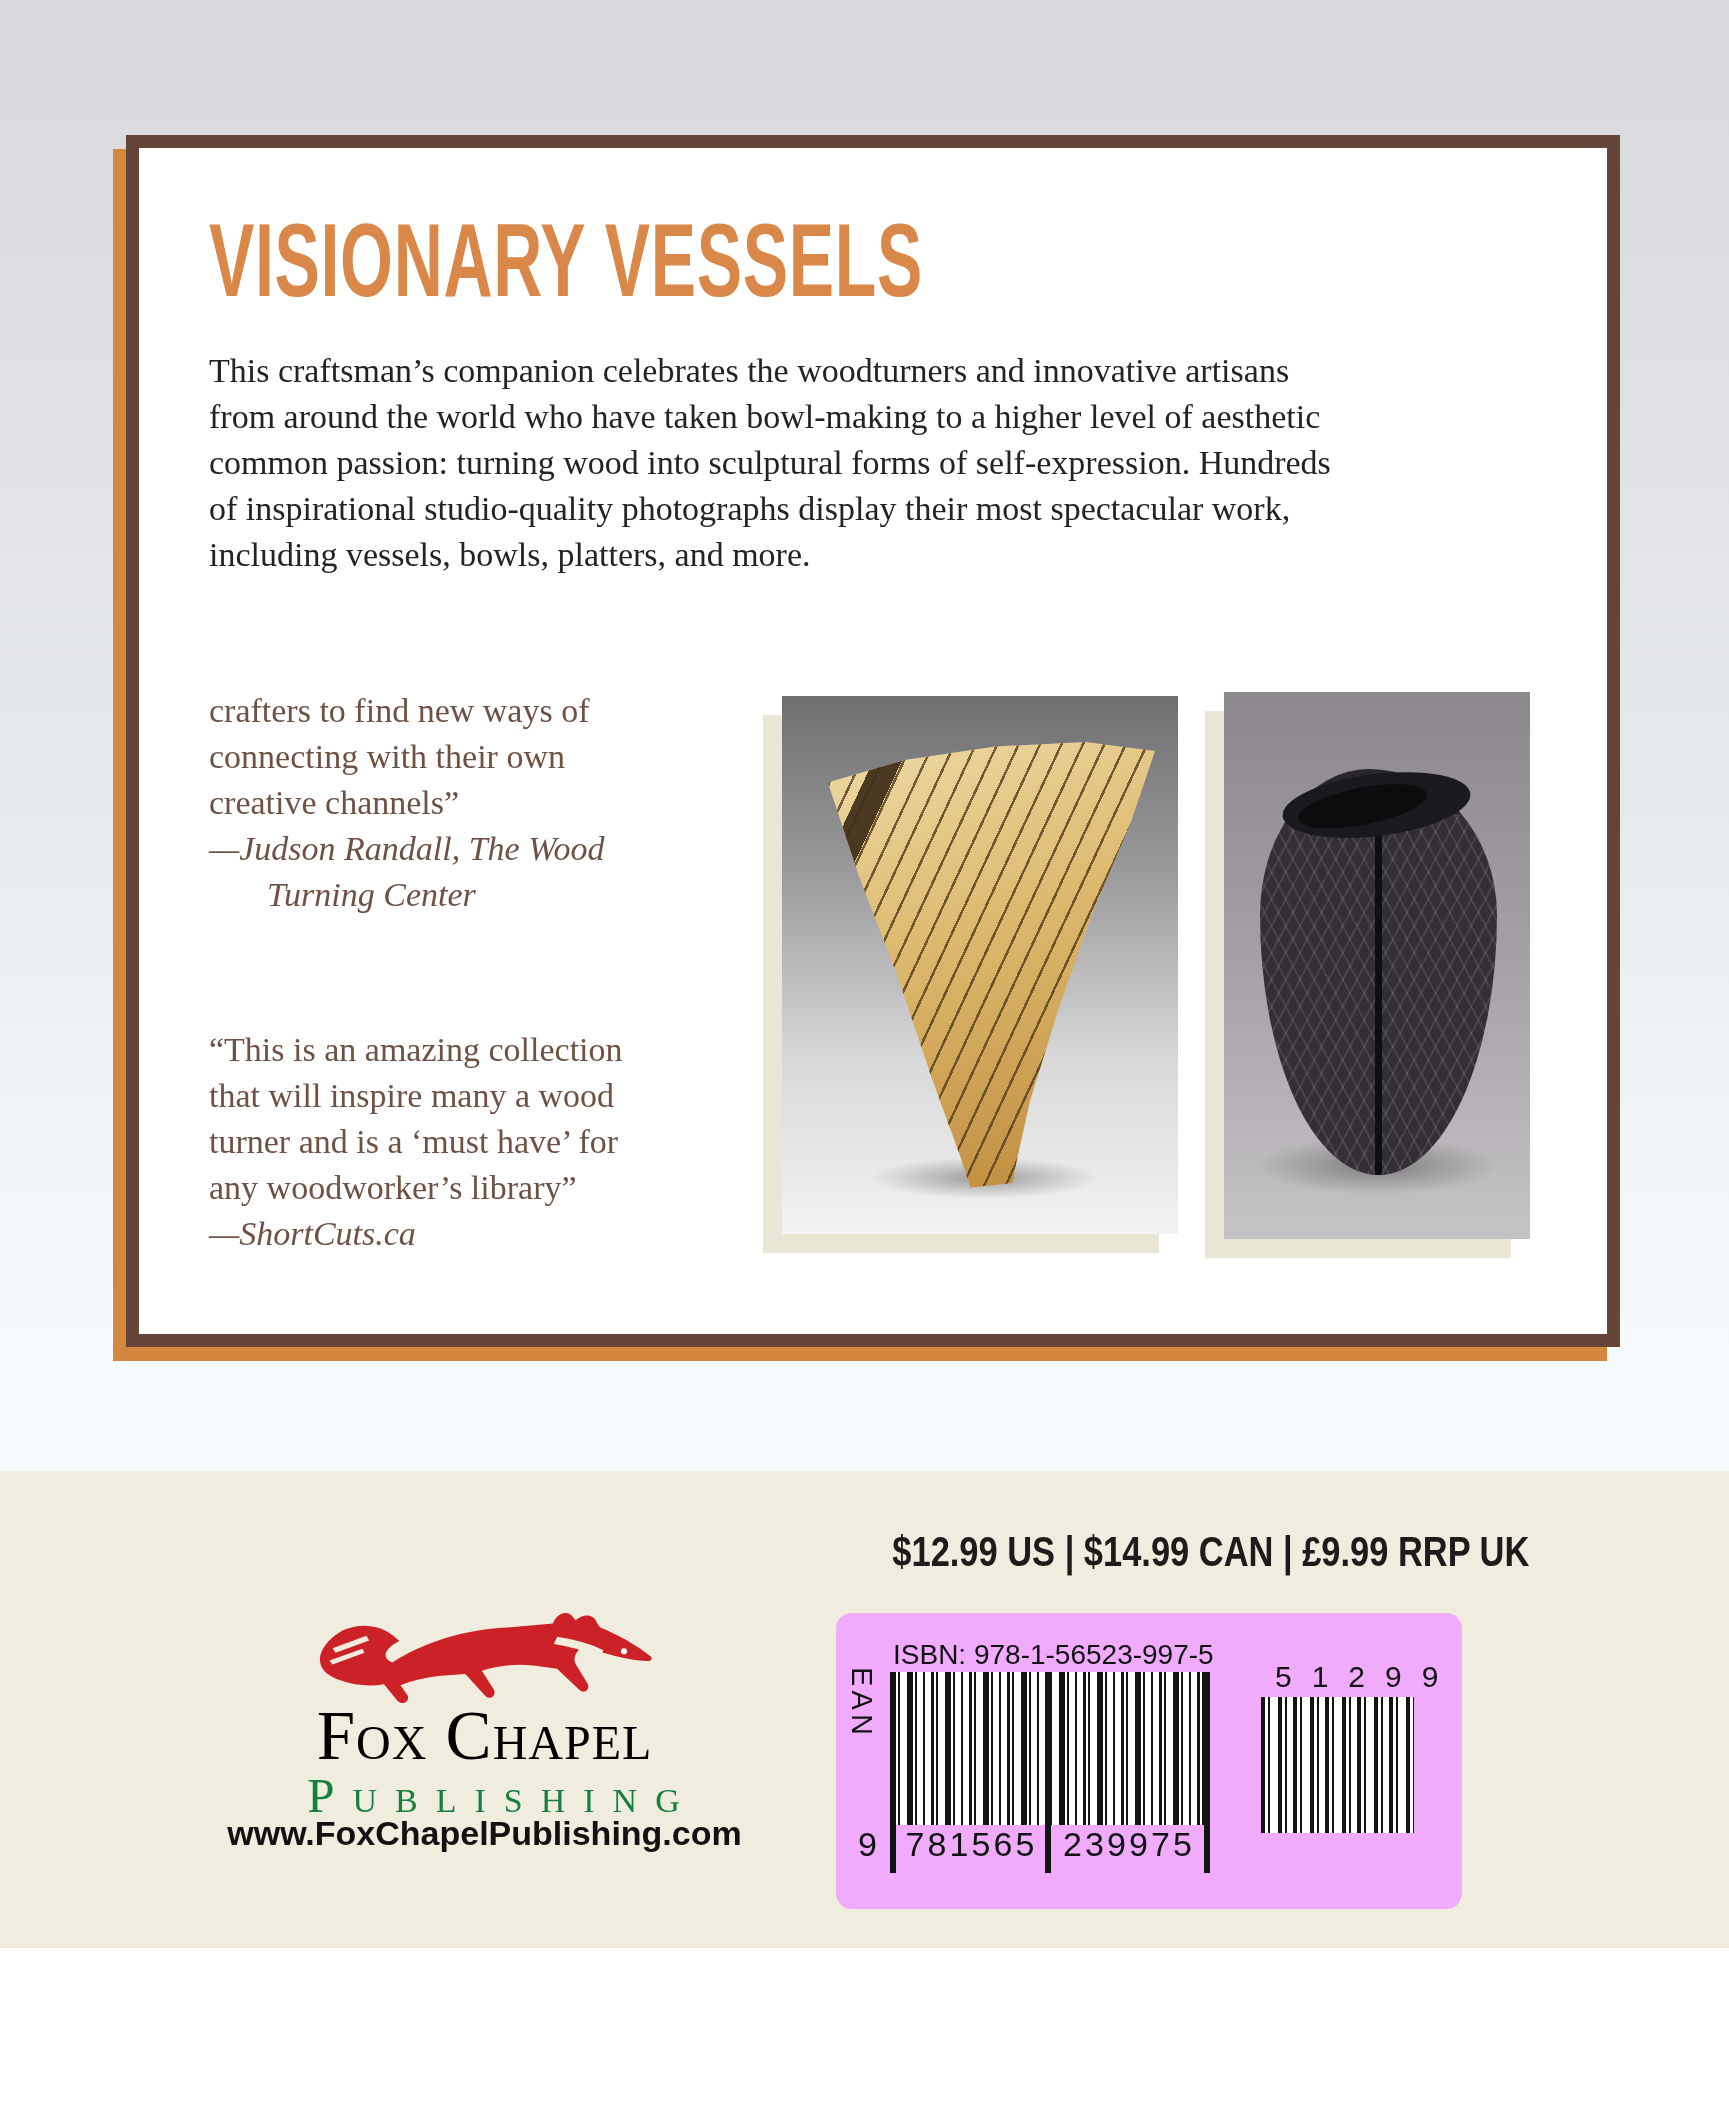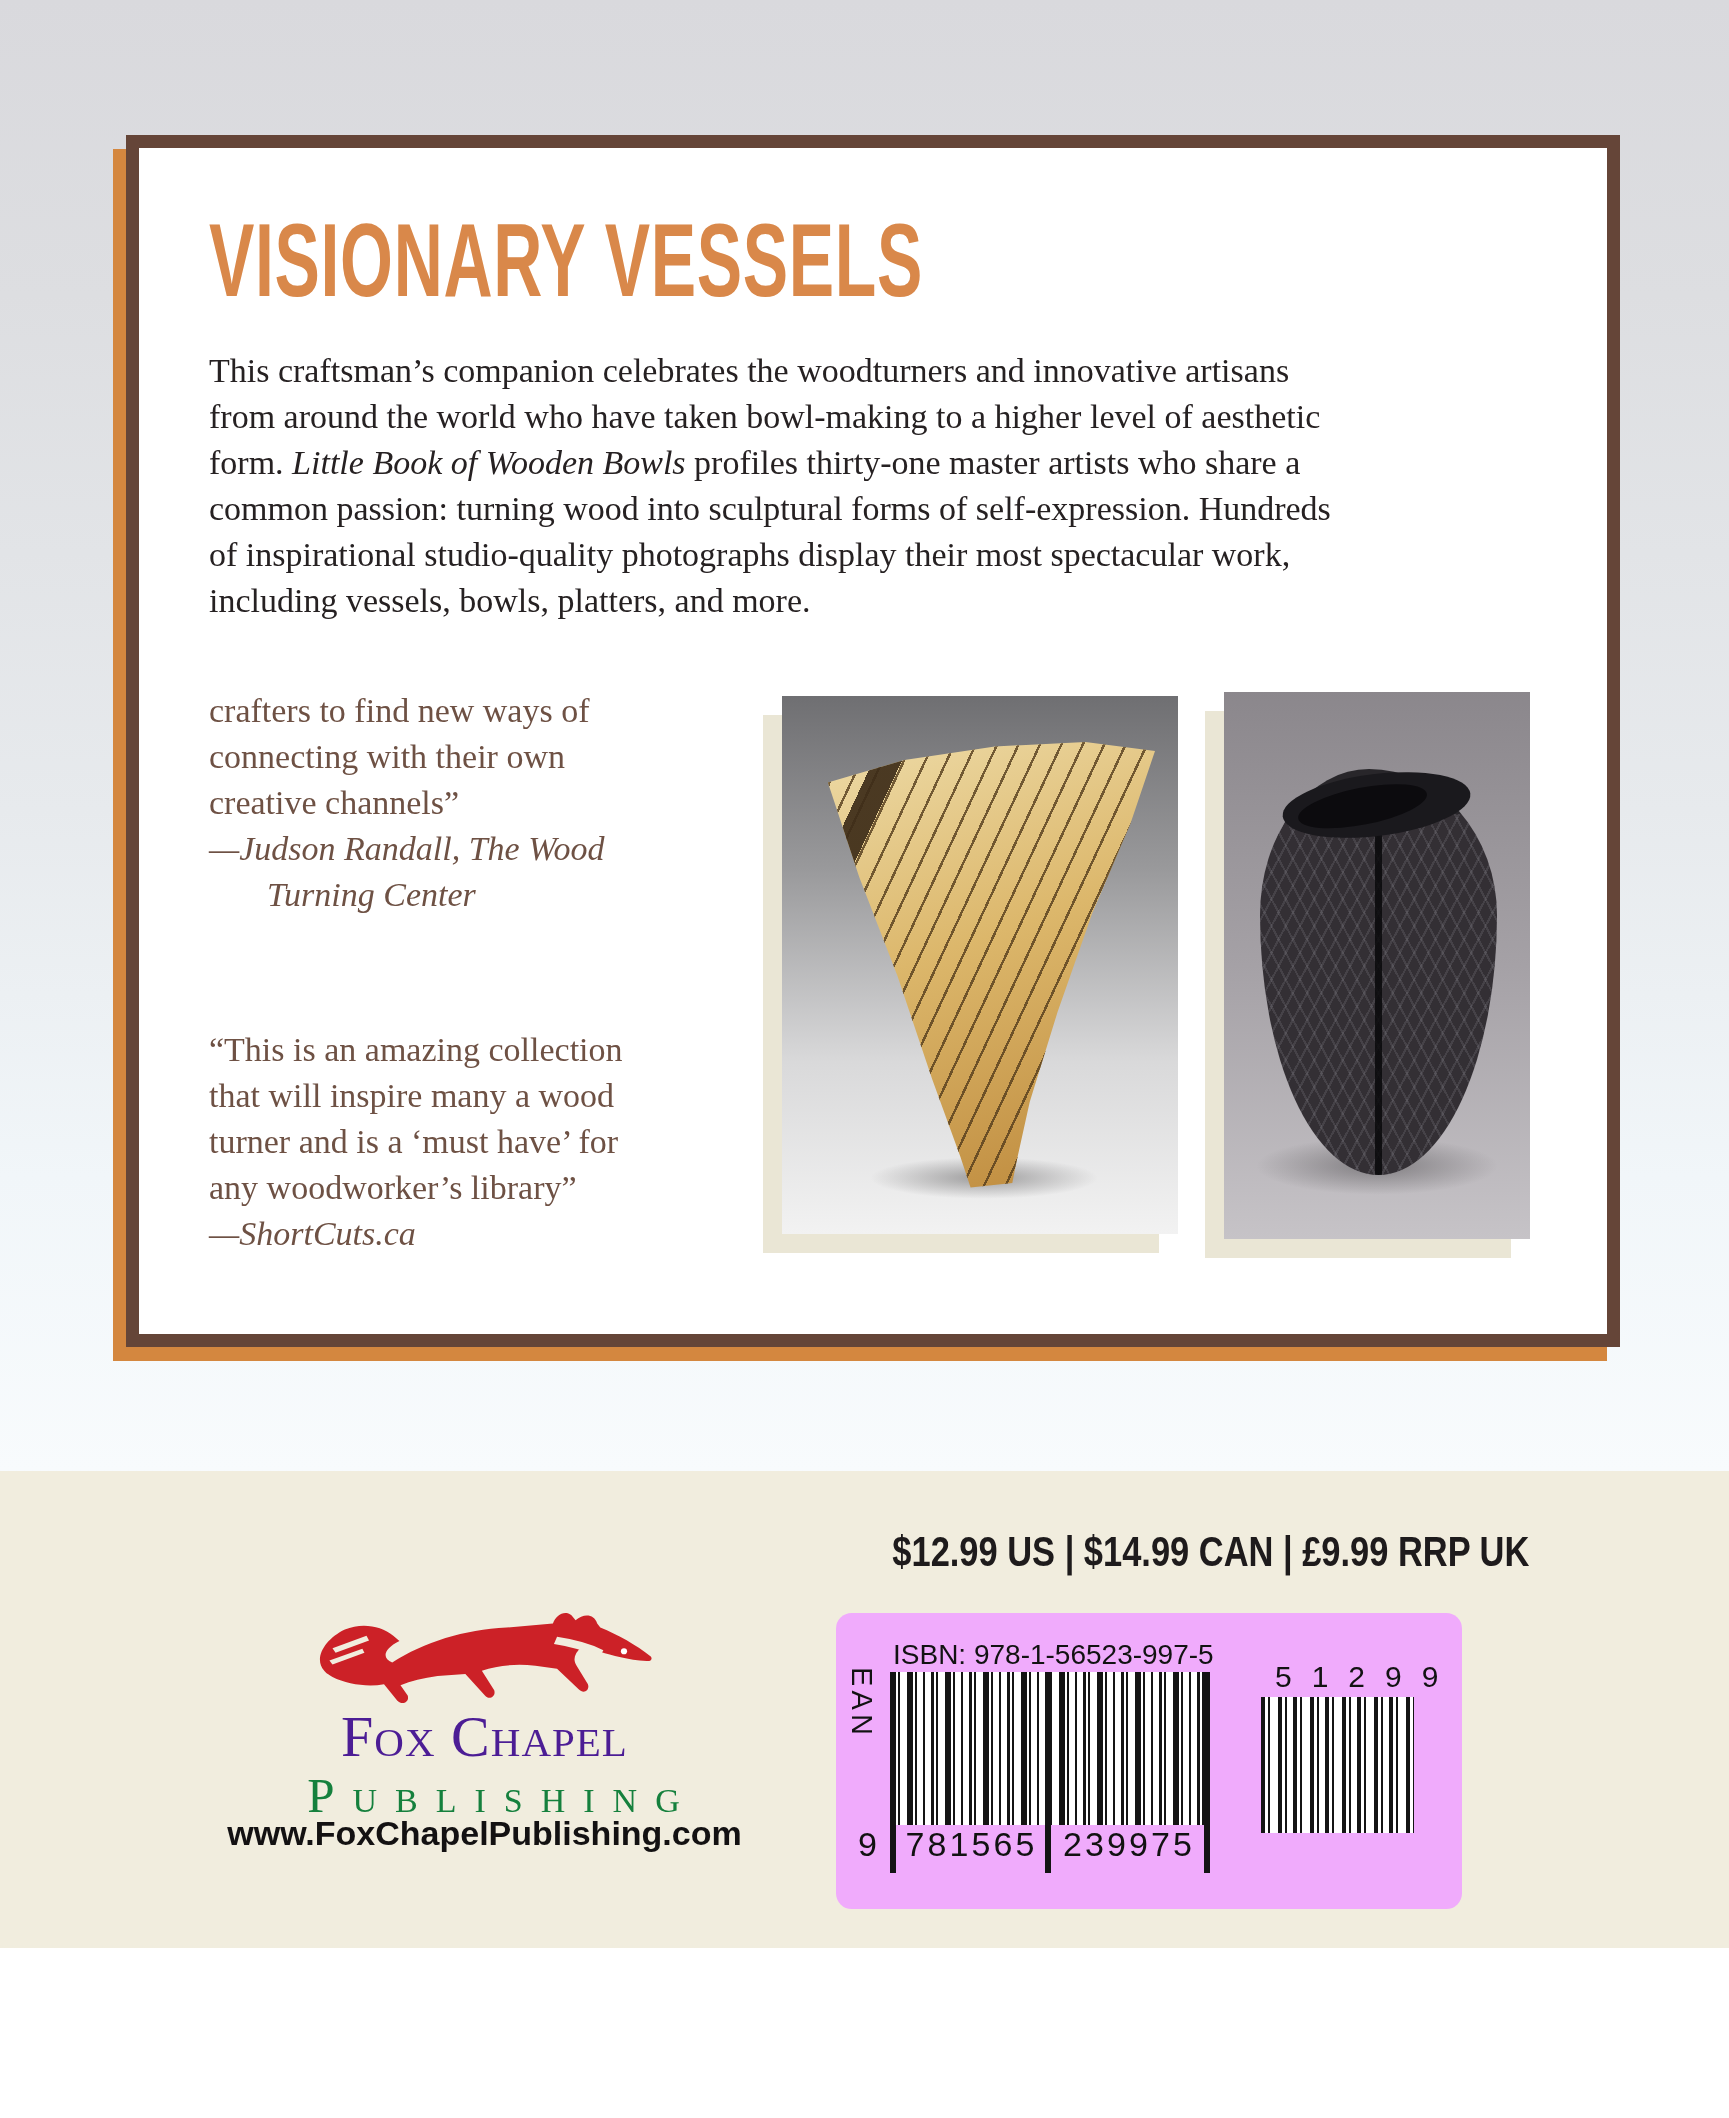--- a/index.html
+++ b/index.html
@@ -105,21 +105,21 @@
     font-family:"Liberation Sans", sans-serif; font-weight:bold;
     font-size:42px; line-height:44px; color:#1e1b1c;
     transform:scaleX(0.82); transform-origin:50% 50%;
   }
   
   .logo-block{position:absolute; left:220px; top:1602px; width:529px; text-align:center;}
   .fox-svg{position:absolute; left:97px; top:7.3px; width:340px; height:103px;}
   .brand-name{
     position:absolute; left:0; top:92px; width:529px;
     font-family:"Liberation Serif", serif; font-variant:small-caps;
-    font-size:58px; line-height:85px; color:#4c1d95; white-space:nowrap; letter-spacing:1px;
+    font-size:69px; line-height:85px; color:#000000; white-space:nowrap; letter-spacing:1px;
   }
   .brand-sub{
     position:absolute; left:0; top:169px; width:547px;
     font-family:"Liberation Serif", serif; font-variant:small-caps;
     font-size:49px; line-height:49px; color:#15803d; letter-spacing:18px; white-space:nowrap;
     text-indent:18px;
   }
   .brand-url{
     position:absolute; left:0; top:213px; width:529px;
     font-family:"Liberation Sans", sans-serif; font-weight:bold;
@@ -176,21 +176,20 @@
 
   <div class="top-area">
     <div class="frame-shadow"></div>
     <div class="frame"></div>
 
     <div class="headline">VISIONARY VESSELS</div>
 
     <div class="body-copy">
       <div class="line">This craftsman’s companion celebrates the woodturners and innovative artisans</div>
       <div class="line">from around the world who have taken bowl-making to a higher level of aesthetic</div>
-      <div class="line"><span>form. </span><span class="it">Little Book of Wooden Bowls</span><span> profiles thirty-one master artists who share a</span></div>
       <div class="line">common passion: turning wood into sculptural forms of self-expression. Hundreds</div>
       <div class="line">of inspirational studio-quality photographs display their most spectacular work,</div>
       <div class="line">including vessels, bowls, platters, and more.</div>
     </div>
 
     <div class="quote" id="quote-1">
       <div class="line">crafters to find new ways of</div>
       <div class="line">connecting with their own</div>
       <div class="line">creative channels”</div>
       <div class="attr">—Judson Randall, The Wood</div>

